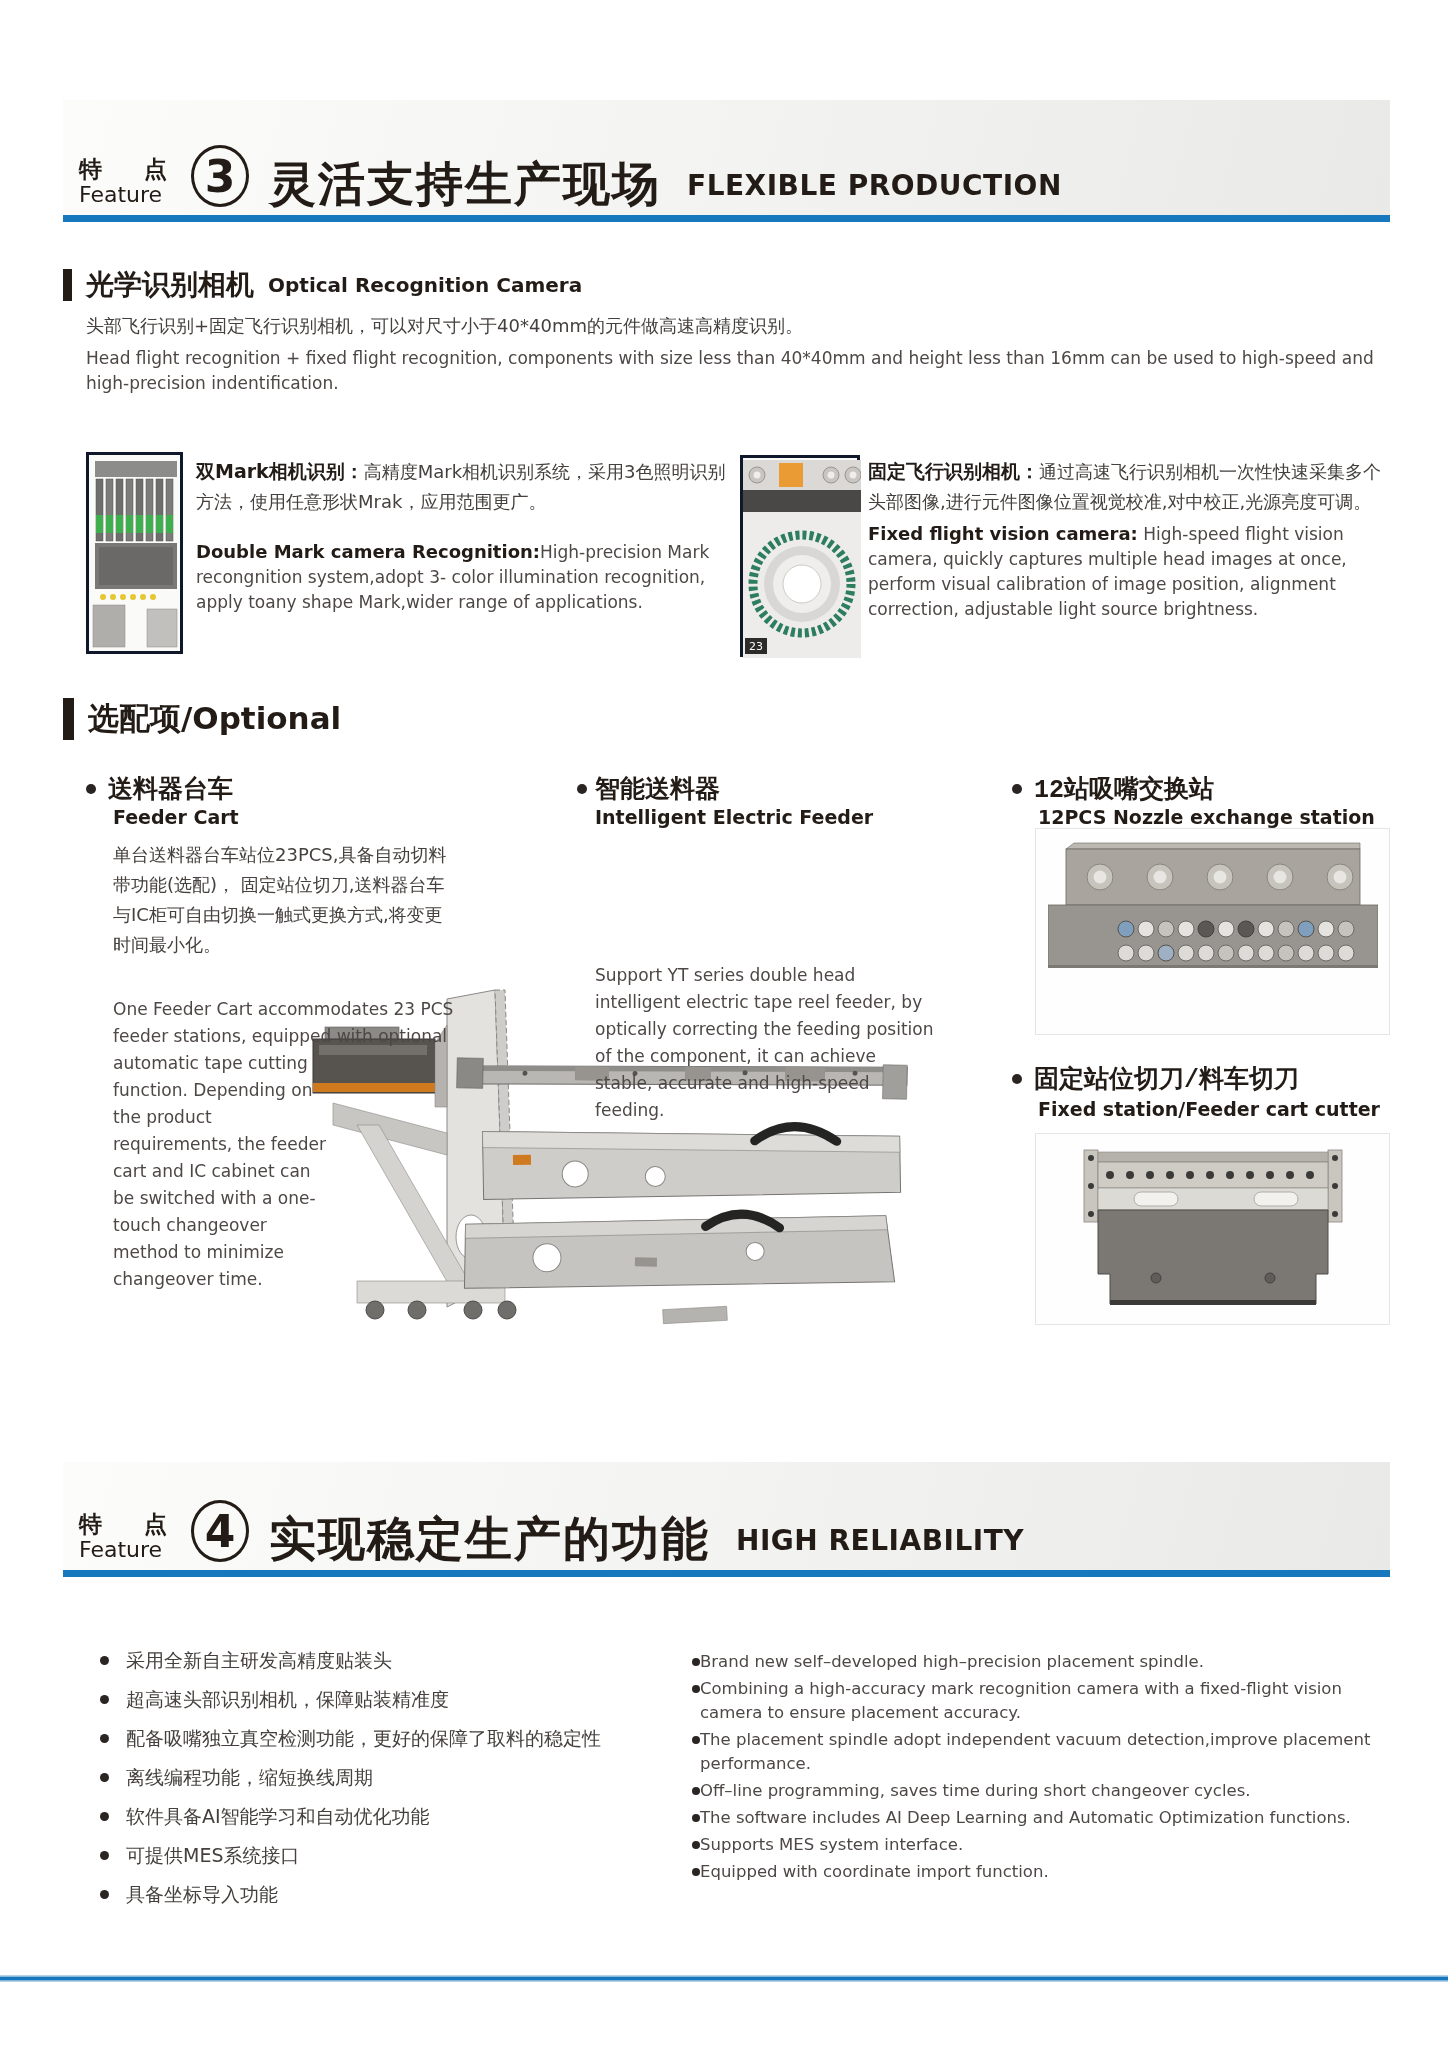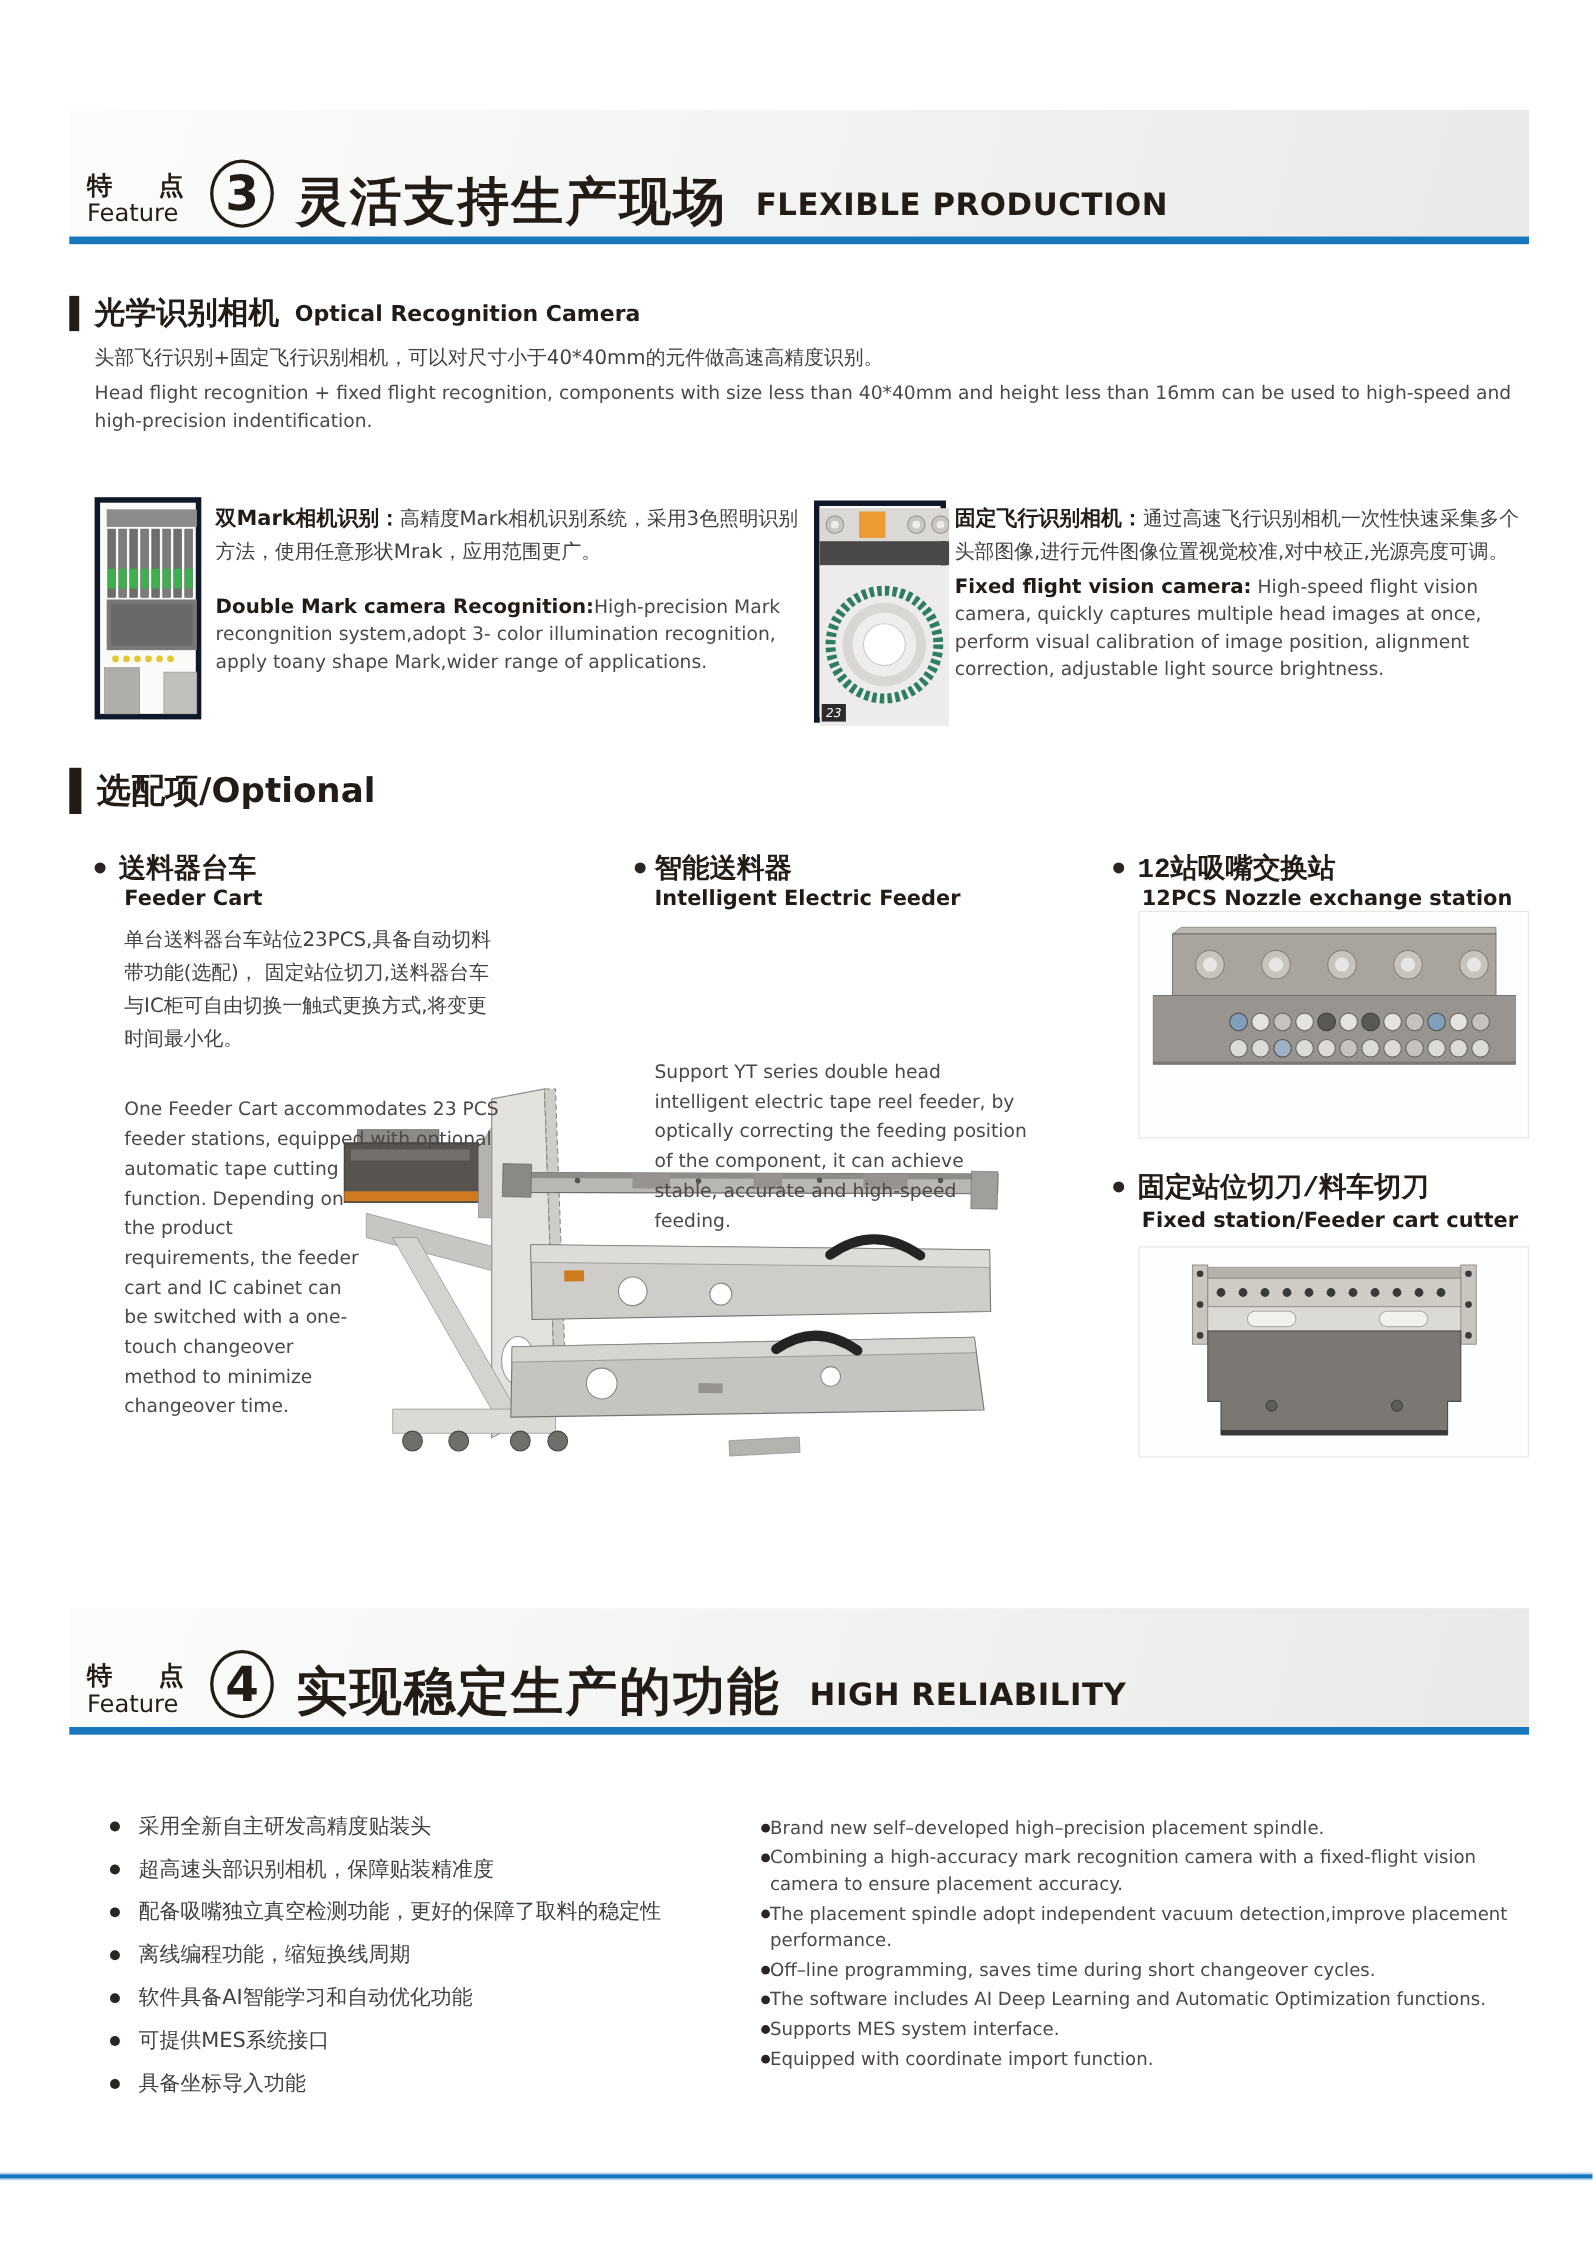--- a/index.html
+++ b/index.html
@@ -49,21 +49,21 @@
   .colhead { position:absolute; display:flex; align-items:center; gap:12px; z-index:2;font-family:Liberation Mono, monospace; }
   .colhead-zh { font-size:25px; font-weight:bold; }
   .colhead-en { position:absolute; font-size:19px; font-weight:bold; z-index:2; }
   .dot { width:10px; height:10px; border-radius:50%; background:#2a2422; flex:0 0 auto; }
 
   .imgbox {
     position:absolute; border:1px solid #e6e5e2; background:#fefefe;
     display:flex; align-items:flex-start; justify-content:center; padding-top:8px; z-index:1;
   }
   .illus { position:absolute; z-index:1; }
-  .img-frame { border:5px solid #0f172a; background:#fafaf9;font-style:italic; }
+  .img-frame { border:3px solid #0f172a; background:#fafaf9; }
 
   
   .blist { position:absolute; list-style:none; z-index:2; }
   .blist li { display:flex; align-items:flex-start; }
   .blist-zh li { gap:17px; margin-bottom:10px; font-size:19px; line-height:29px; color:#45403d; }
   .blist-zh .dot { width:9px; height:9px; margin-top:10px; }
   .blist-en li { margin-bottom:3px; font-size:16.5px; line-height:24px; color:#4d4745; }
   .blist-en .dot { width:8px; height:8px; margin-top:8px; }
 
   .footline {

